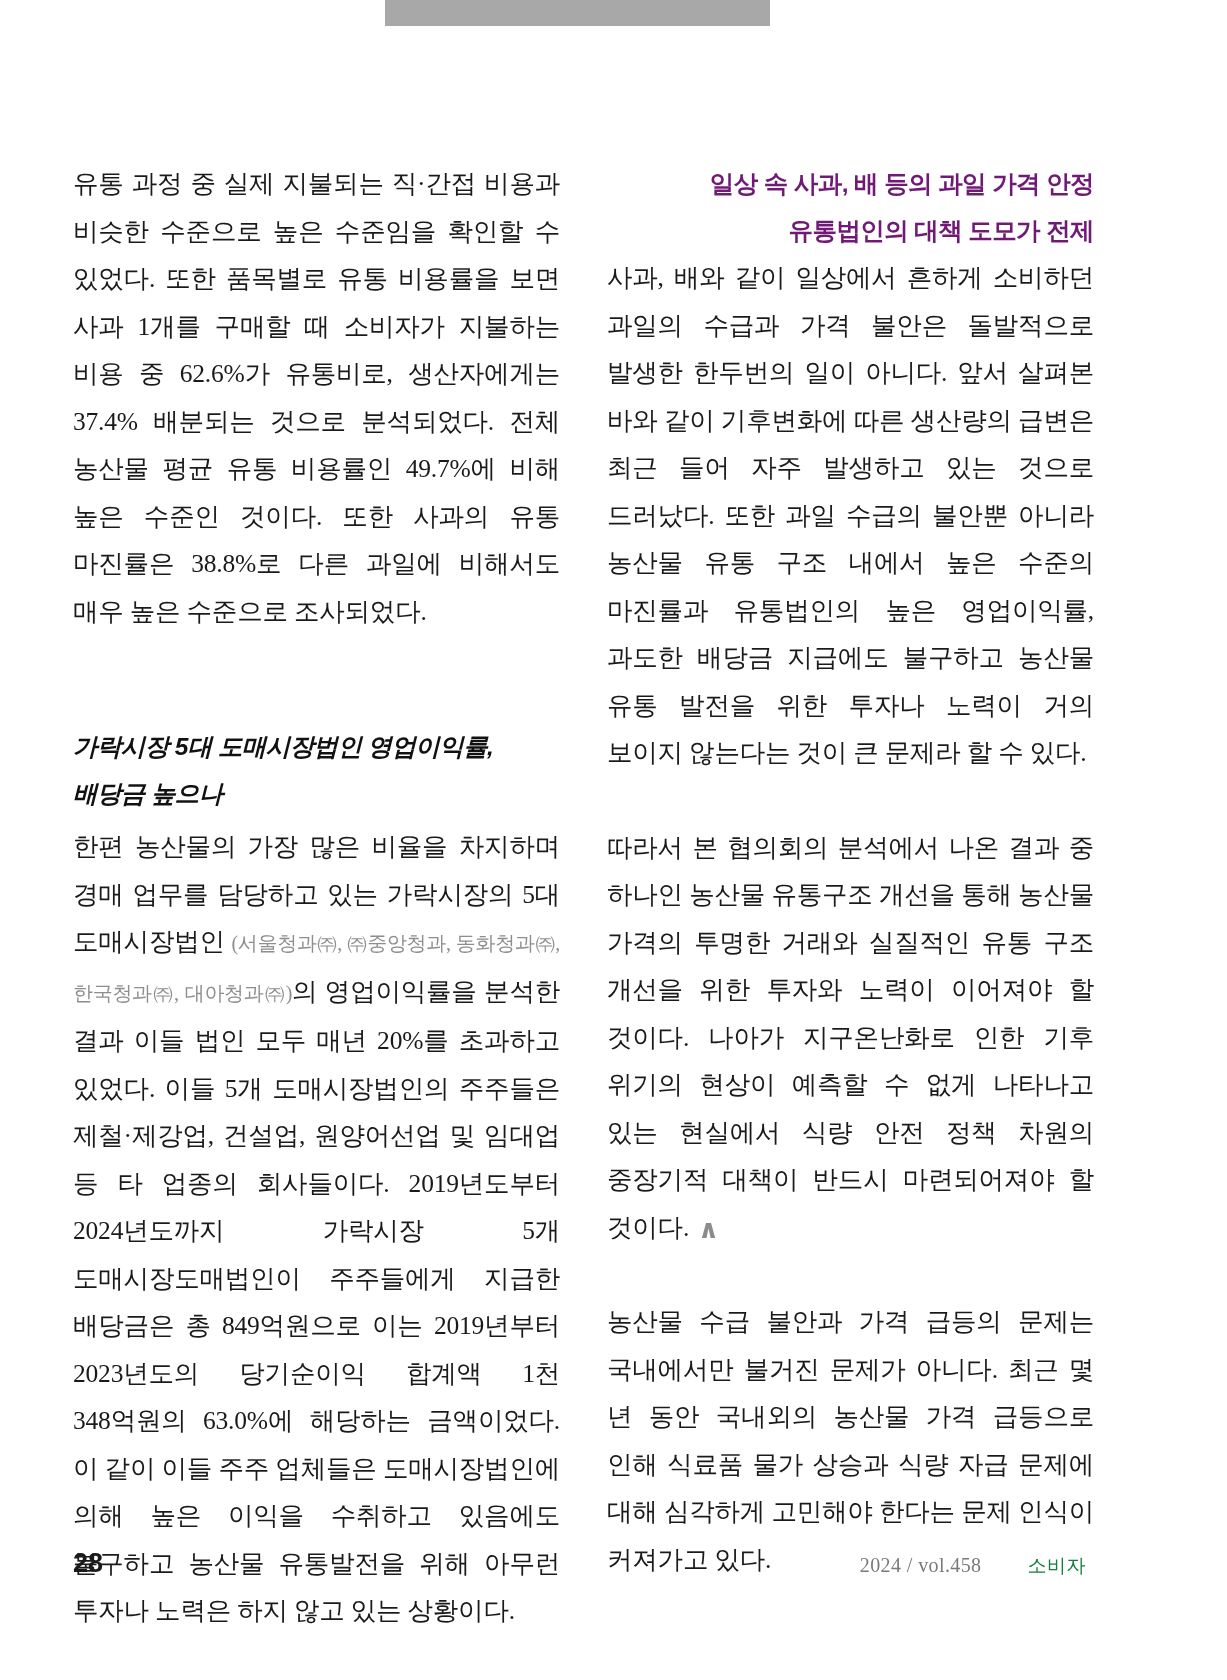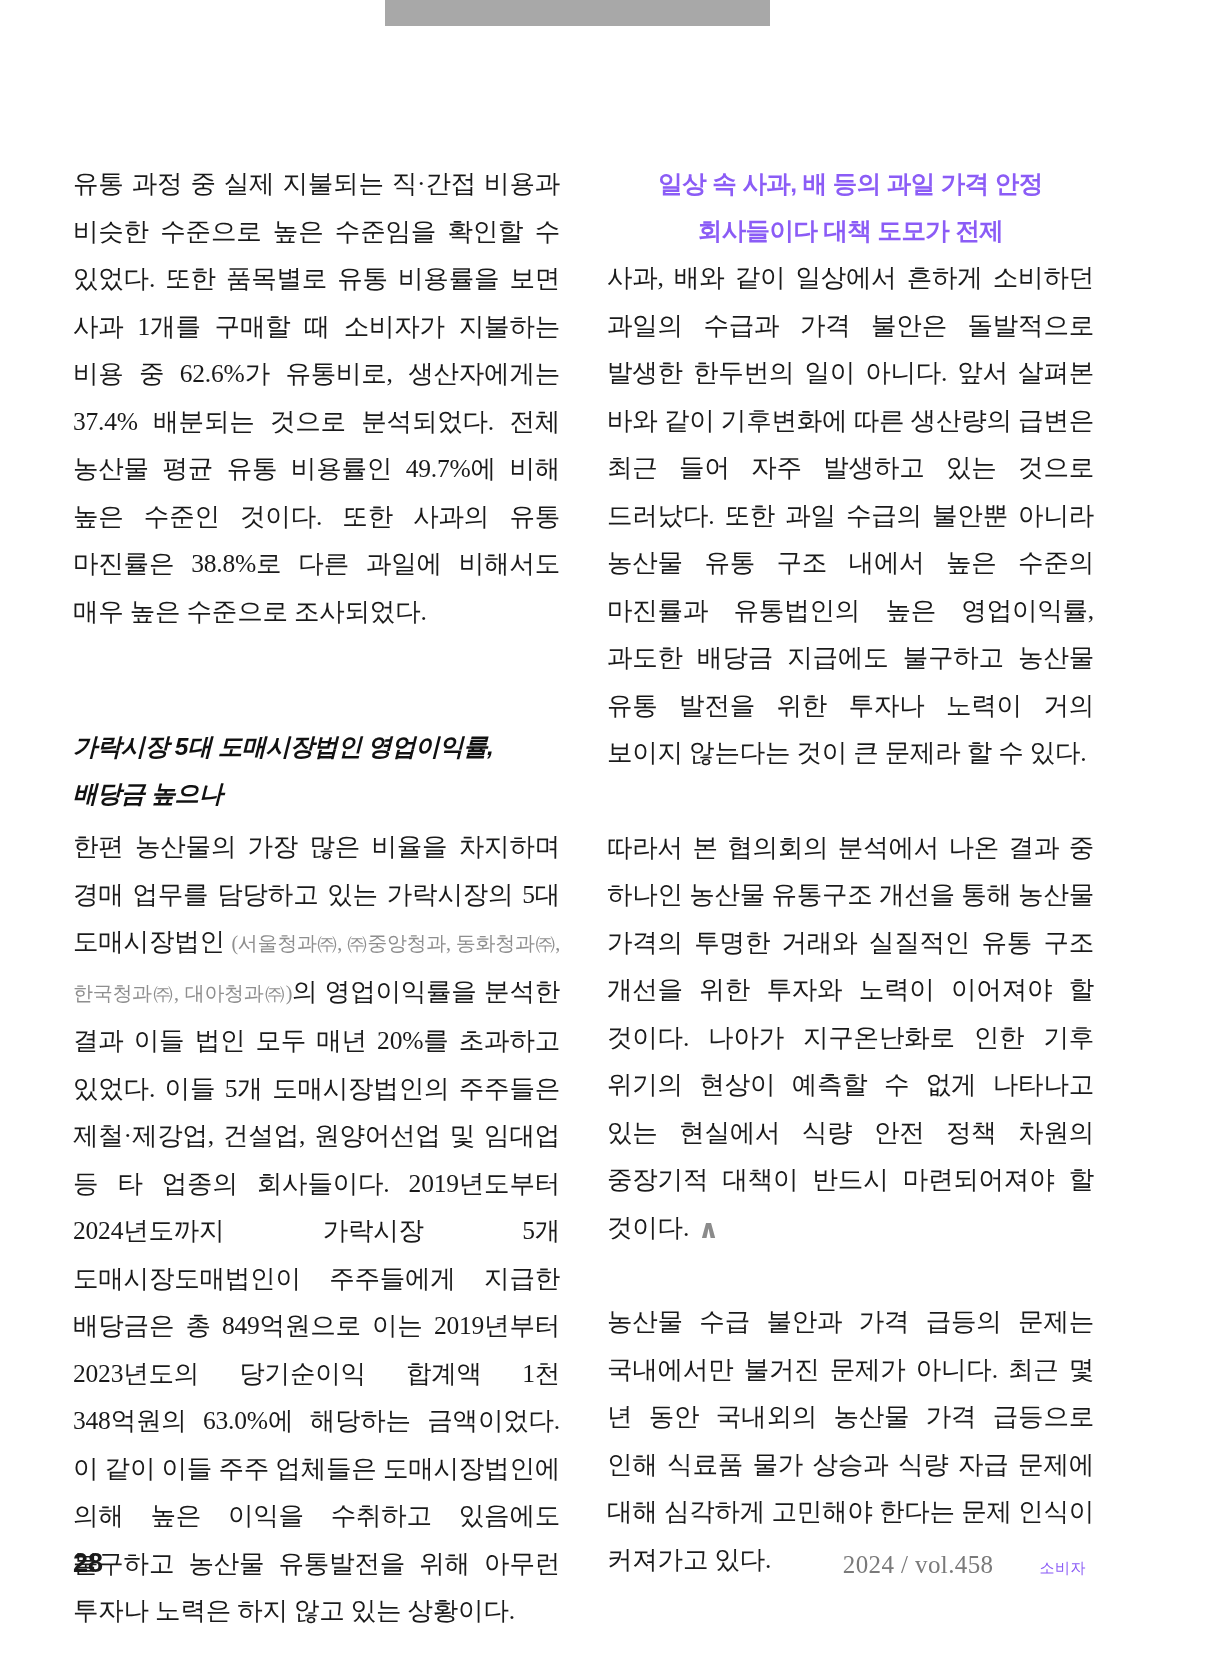--- a/index.html
+++ b/index.html
@@ -76,23 +76,23 @@
     color: #8e8e8e;
     letter-spacing: -0.3px;
   }
   
   .lead-heading {
     margin: 0 0 0 0;
     font-family: "Liberation Sans", "DejaVu Sans", sans-serif;
     font-weight: bold;
     font-size: 24.5px;
     line-height: 47px;
-    text-align: center;
+    text-align: right;
     letter-spacing: -0.6px;
-    color: #8b5cf6;
+    color: #701a75;
     word-break: keep-all;
   }
   .lead-heading .ln {
     display: block;
   }
   .right-body-start {
     margin-top: 62px;
   }
   .end-mark {
     display: inline-block;
@@ -124,29 +124,29 @@
     letter-spacing: 0px;
   }
   .footer-right {
     display: flex;
     align-items: baseline;
     gap: 46px;
     color: #6e6e6e;
   }
   .issue {
     font-family: "Liberation Serif", "DejaVu Serif", serif;
-    font-size: 25px;
+    font-size: 20px;
     letter-spacing: 0.4px;
     color: #7a7a7a;
   }
   .magazine {
     font-family: Liberation Serif, serif;
-    font-size: 15px;
+    font-size: 19px;
     letter-spacing: 0.5px;
-    color: #8b5cf6;
+    color: #15803d;
   }
 </style>
 </head>
 <body>
 
 <div class="page">
 
   <div class="top-bar"></div>
 
   <div class="content">
@@ -160,21 +160,21 @@
       </h2>
 
       <p class="body after-heading"><span>한편 농산물의 가장 많은 비율을 차지하며 경매 업무를 담당하고 있는 가락시장의 5대 도매시장법인 </span><span class="small-gray">(서울청과㈜, ㈜중앙청과, 동화청과㈜, 한국청과㈜, 대아청과㈜)</span><span>의 영업이익률을 분석한 결과 이들 법인 모두 매년 20%를 초과하고 있었다. 이들 5개 도매시장법인의 주주들은 제철·제강업, 건설업, 원양어선업 및 임대업 등 타 업종의 회사들이다. 2019년도부터 2024년도까지 가락시장 5개 도매시장도매법인이 주주들에게 지급한 배당금은 총 849억원으로 이는 2019년부터 2023년도의 당기순이익 합계액 1천 348억원의 63.0%에 해당하는 금액이었다. 이 같이 이들 주주 업체들은 도매시장법인에 의해 높은 이익을 수취하고 있음에도 불구하고 농산물 유통발전을 위해 아무런 투자나 노력은 하지 않고 있는 상황이다.</span></p>
 
     </div>
 
     <div class="col">
 
       <h1 class="lead-heading">
         <span class="ln">일상 속 사과, 배 등의 과일 가격 안정</span>
-        <span class="ln">회사들이다 대책 도모가 전제</span>
+        <span class="ln">유통법인의 대책 도모가 전제</span>
       </h1>
 
       <p class="body right-body-start">사과, 배와 같이 일상에서 흔하게 소비하던 과일의 수급과 가격 불안은 돌발적으로 발생한 한두번의 일이 아니다. 앞서 살펴본 바와 같이 기후변화에 따른 생산량의 급변은 최근 들어 자주 발생하고 있는 것으로 드러났다. 또한 과일 수급의 불안뿐 아니라 농산물 유통 구조 내에서 높은 수준의 마진률과 유통법인의 높은 영업이익률, 과도한 배당금 지급에도 불구하고 농산물 유통 발전을 위한 투자나 노력이 거의 보이지 않는다는 것이 큰 문제라 할 수 있다.</p>
 
       <p class="body"><span>따라서 본 협의회의 분석에서 나온 결과 중 하나인 농산물 유통구조 개선을 통해 농산물 가격의 투명한 거래와 실질적인 유통 구조 개선을 위한 투자와 노력이 이어져야 할 것이다. 나아가 지구온난화로 인한 기후 위기의 현상이 예측할 수 없게 나타나고 있는 현실에서 식량 안전 정책 차원의 중장기적 대책이 반드시 마련되어져야 할 것이다.</span><span class="end-mark">∧</span></p>
 
       <p class="body">농산물 수급 불안과 가격 급등의 문제는 국내에서만 불거진 문제가 아니다. 최근 몇 년 동안 국내외의 농산물 가격 급등으로 인해 식료품 물가 상승과 식량 자급 문제에 대해 심각하게 고민해야 한다는 문제 인식이 커져가고 있다.</p>
 
     </div>
 

